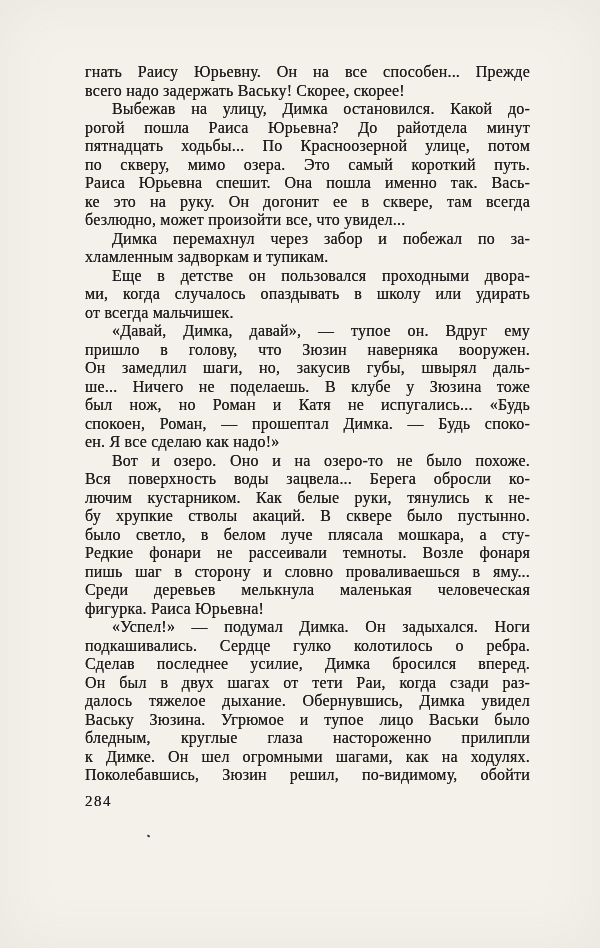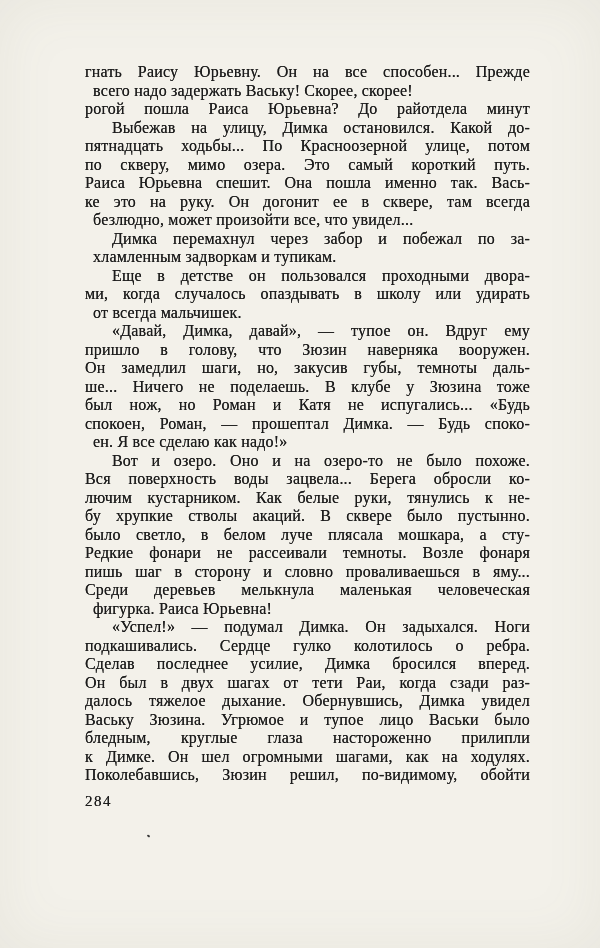--- a/index.html
+++ b/index.html
@@ -29,21 +29,21 @@
   .line {
     font-size: 16px;
     line-height: 18.5px;
     height: 18.5px;
     letter-spacing: 0.2px;
     text-align: justify;
     text-align-last: justify;
     text-shadow: 0 0 0.4px rgba(20,20,20,0.85);
   }
   .line.indent { text-indent: 27px; }
-  .line.end { text-align-last: left; margin-left: 8px; }
+  .line.end { text-align-last: left; }
   .page-number {
     position: absolute;
     left: 85px;
     top: 793px;
     font-size: 15px;
     letter-spacing: 1.5px;
     text-shadow: 0 0 0.4px rgba(20,20,20,0.85);
   }
   .ink-speck {
     position: absolute;
@@ -56,35 +56,35 @@
     transform: rotate(25deg);
   }
 </style>
 </head>
 <body>
 
 <div class="page">
   <div class="text-block">
     <div class="line">гнать Раису Юрьевну. Он на все способен... Прежде</div>
     <div class="line end">всего надо задержать Ваську! Скорее, скорее!</div>
+    <div class="line indent">Выбежав на улицу, Димка остановился. Какой до-</div>
     <div class="line">рогой пошла Раиса Юрьевна? До райотдела минут</div>
-    <div class="line indent">Выбежав на улицу, Димка остановился. Какой до-</div>
     <div class="line">пятнадцать ходьбы... По Красноозерной улице, потом</div>
     <div class="line">по скверу, мимо озера. Это самый короткий путь.</div>
     <div class="line">Раиса Юрьевна спешит. Она пошла именно так. Вась-</div>
     <div class="line">ке это на руку. Он догонит ее в сквере, там всегда</div>
     <div class="line end">безлюдно, может произойти все, что увидел...</div>
     <div class="line indent">Димка перемахнул через забор и побежал по за-</div>
     <div class="line end">хламленным задворкам и тупикам.</div>
     <div class="line indent">Еще в детстве он пользовался проходными двора-</div>
     <div class="line">ми, когда случалось опаздывать в школу или удирать</div>
     <div class="line end">от всегда мальчишек.</div>
     <div class="line indent">«Давай, Димка, давай», — тупое он. Вдруг ему</div>
     <div class="line">пришло в голову, что Зюзин наверняка вооружен.</div>
-    <div class="line">Он замедлил шаги, но, закусив губы, темноты даль-</div>
+    <div class="line">Он замедлил шаги, но, закусив губы, швырял даль-</div>
     <div class="line">ше... Ничего не поделаешь. В клубе у Зюзина тоже</div>
     <div class="line">был нож, но Роман и Катя не испугались... «Будь</div>
     <div class="line">спокоен, Роман, — прошептал Димка. — Будь споко-</div>
     <div class="line end">ен. Я все сделаю как надо!»</div>
     <div class="line indent">Вот и озеро. Оно и на озеро-то не было похоже.</div>
     <div class="line">Вся поверхность воды зацвела... Берега обросли ко-</div>
     <div class="line">лючим кустарником. Как белые руки, тянулись к не-</div>
     <div class="line">бу хрупкие стволы акаций. В сквере было пустынно.</div>
     <div class="line">было светло, в белом луче плясала мошкара, а сту-</div>
     <div class="line">Редкие фонари не рассеивали темноты. Возле фонаря</div>

